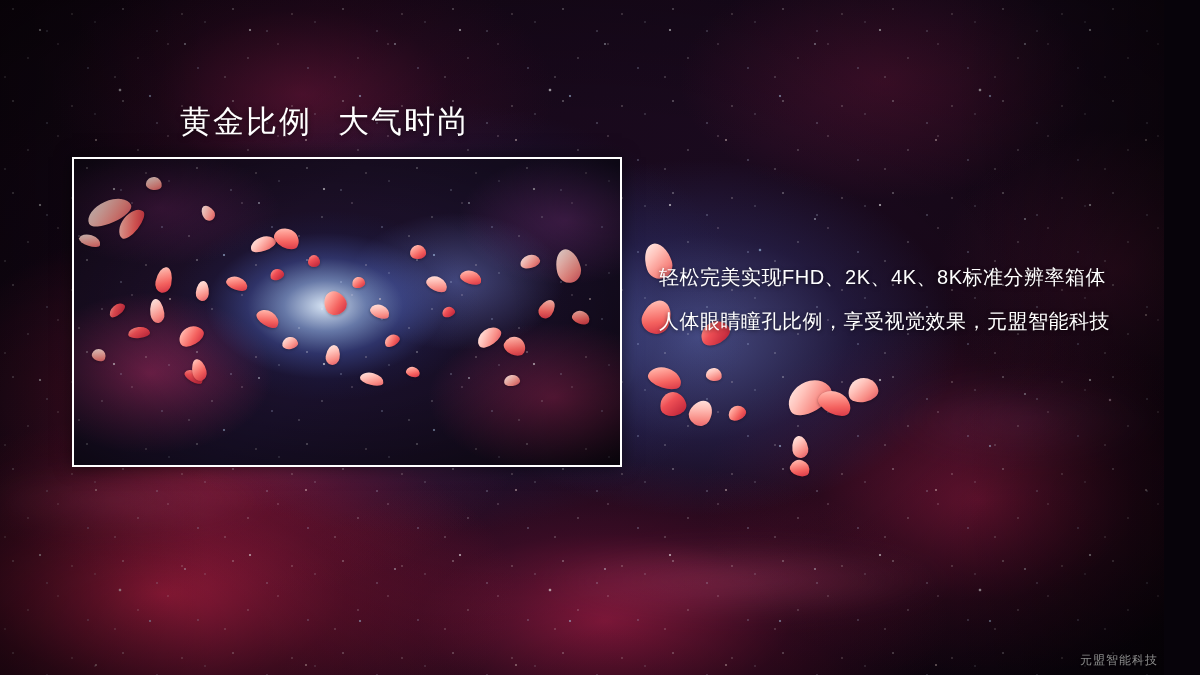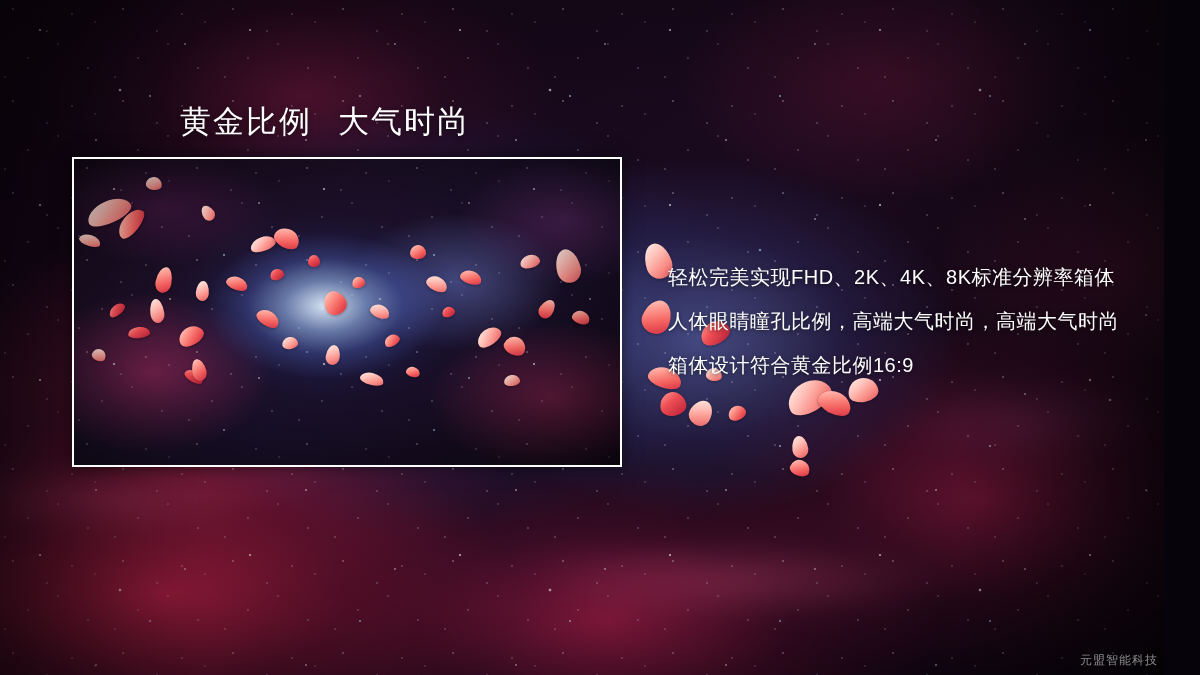--- a/index.html
+++ b/index.html
@@ -110,21 +110,21 @@
 
   
   #title {
     position:absolute; left:180px; top:101px;
     font-size:31px; color:#ffffff; letter-spacing:2px; white-space:nowrap;
     text-shadow:0 1px 5px rgba(0,0,0,0.55);
   }
   #title .gap { display:inline-block; width:26px; }
 
   #body-text {
-    position:absolute; left:659px; top:255px; width:500px;margin-left:9px;
+    position:absolute; left:659px; top:255px; width:500px;
   }
   #body-text .line {
     font-size:20px; color:#ffffff; line-height:44px; white-space:nowrap;
     letter-spacing:0.5px;
     text-shadow:0 1px 4px rgba(0,0,0,0.60);
   }
 
   #watermark {
     position:absolute; right:6px; bottom:6px;
     font-size:12px; color:#8d8d8d; letter-spacing:1px;
@@ -204,19 +204,18 @@
   <div class="petal pale" style="left:848px; top:378px; width:30px; height:24px; transform:rotate(-12deg);"></div>
   <div class="petal" style="left:790px; top:460px; width:20px; height:16px; transform:rotate(18deg);"></div>
   <div class="petal pale" style="left:792px; top:436px; width:16px; height:22px; transform:rotate(-8deg);"></div>
 
   <div id="title">
     <span>黄金比例</span><span class="gap"></span><span>大气时尚</span>
   </div>
 
   <div id="body-text">
     <div class="line">轻松完美实现FHD、2K、4K、8K标准分辨率箱体</div>
-    <div class="line">人体眼睛瞳孔比例，高端大气时尚，高端大气时尚</div>
-    <div class="line">箱体设计符合黄金比例16:9</div>
+    <div class="line">人体眼睛瞳孔比例，享受视觉效果，元盟智能科技</div>
   </div>
 
   <div id="watermark">元盟智能科技</div>
 
 </div>
 
 </body></html>

